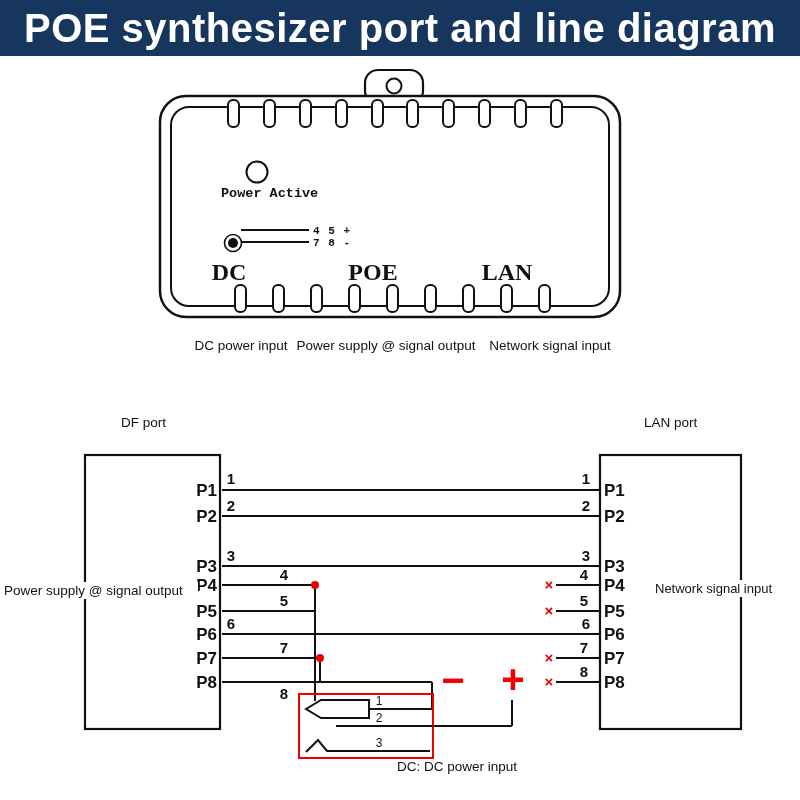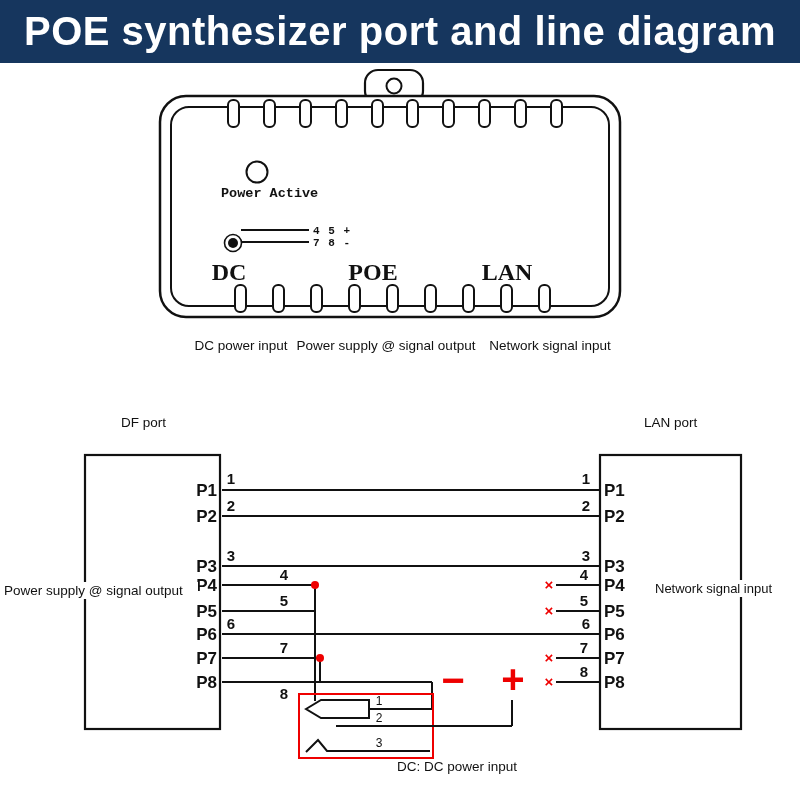--- a/index.html
+++ b/index.html
@@ -2,21 +2,21 @@
 <html style="--banner-bg: #16365E; --banner-fg: #FFFFFF; --red: #EE0000;"><head>
 <meta charset="utf-8">
 <style>
   :root { --banner-bg:#16365E; --banner-fg:#FFFFFF; --red:#EE0000; }
   html,body { margin:0; padding:0; }
   body {
     width:800px; height:800px; position:relative; background:#fff;
     font-family:"Liberation Sans", sans-serif; overflow:hidden;
   }
   .banner {
-    position:absolute; top:0; left:0; width:800px; height:63px;
+    position:absolute; top:0; left:0; width:800px; height:56px;
     background:var(--banner-bg); display:flex; align-items:center; justify-content:center;text-align:right;
   }
   .banner h1 {
     margin:0; color:var(--banner-fg); font-size:40px; font-weight:bold;
     font-family:"Liberation Sans", sans-serif; letter-spacing:0.5px; white-space:nowrap;
   }
   svg.diagram { position:absolute; top:0; left:0; }
 
   
   .ln      { stroke:#111; stroke-width:2; fill:none; }

